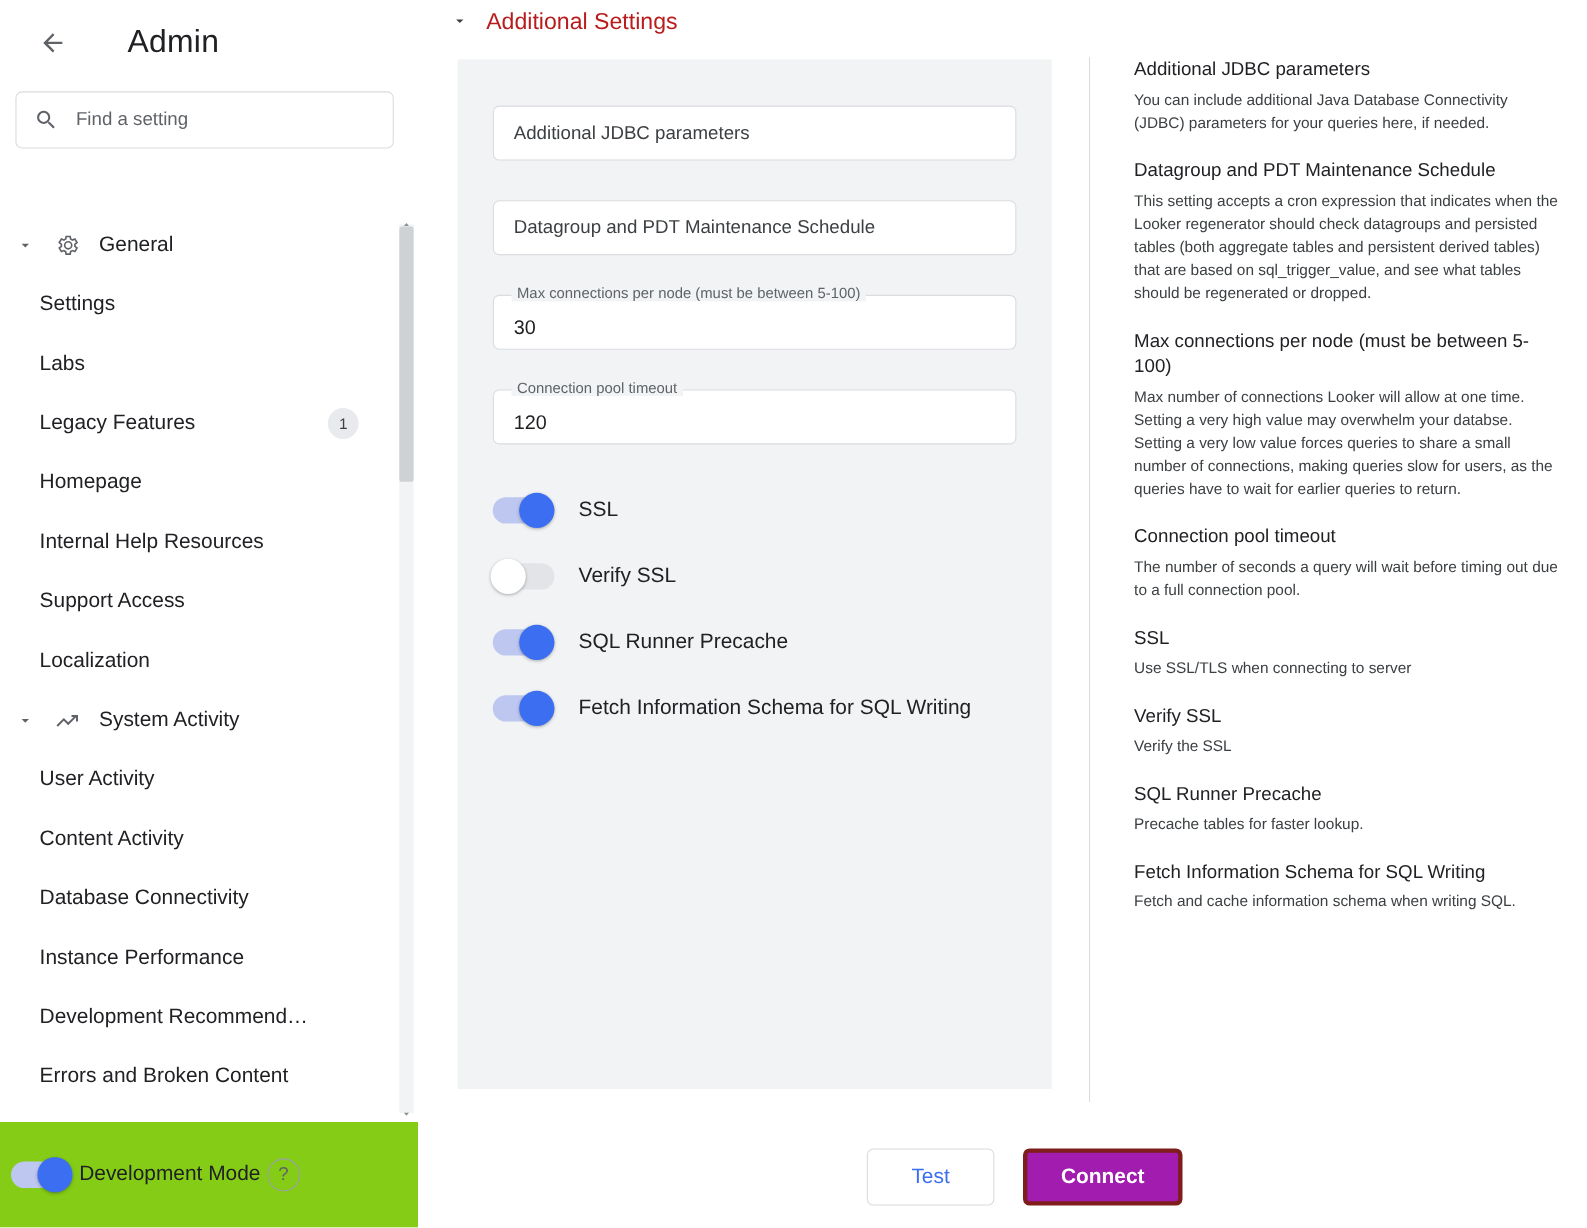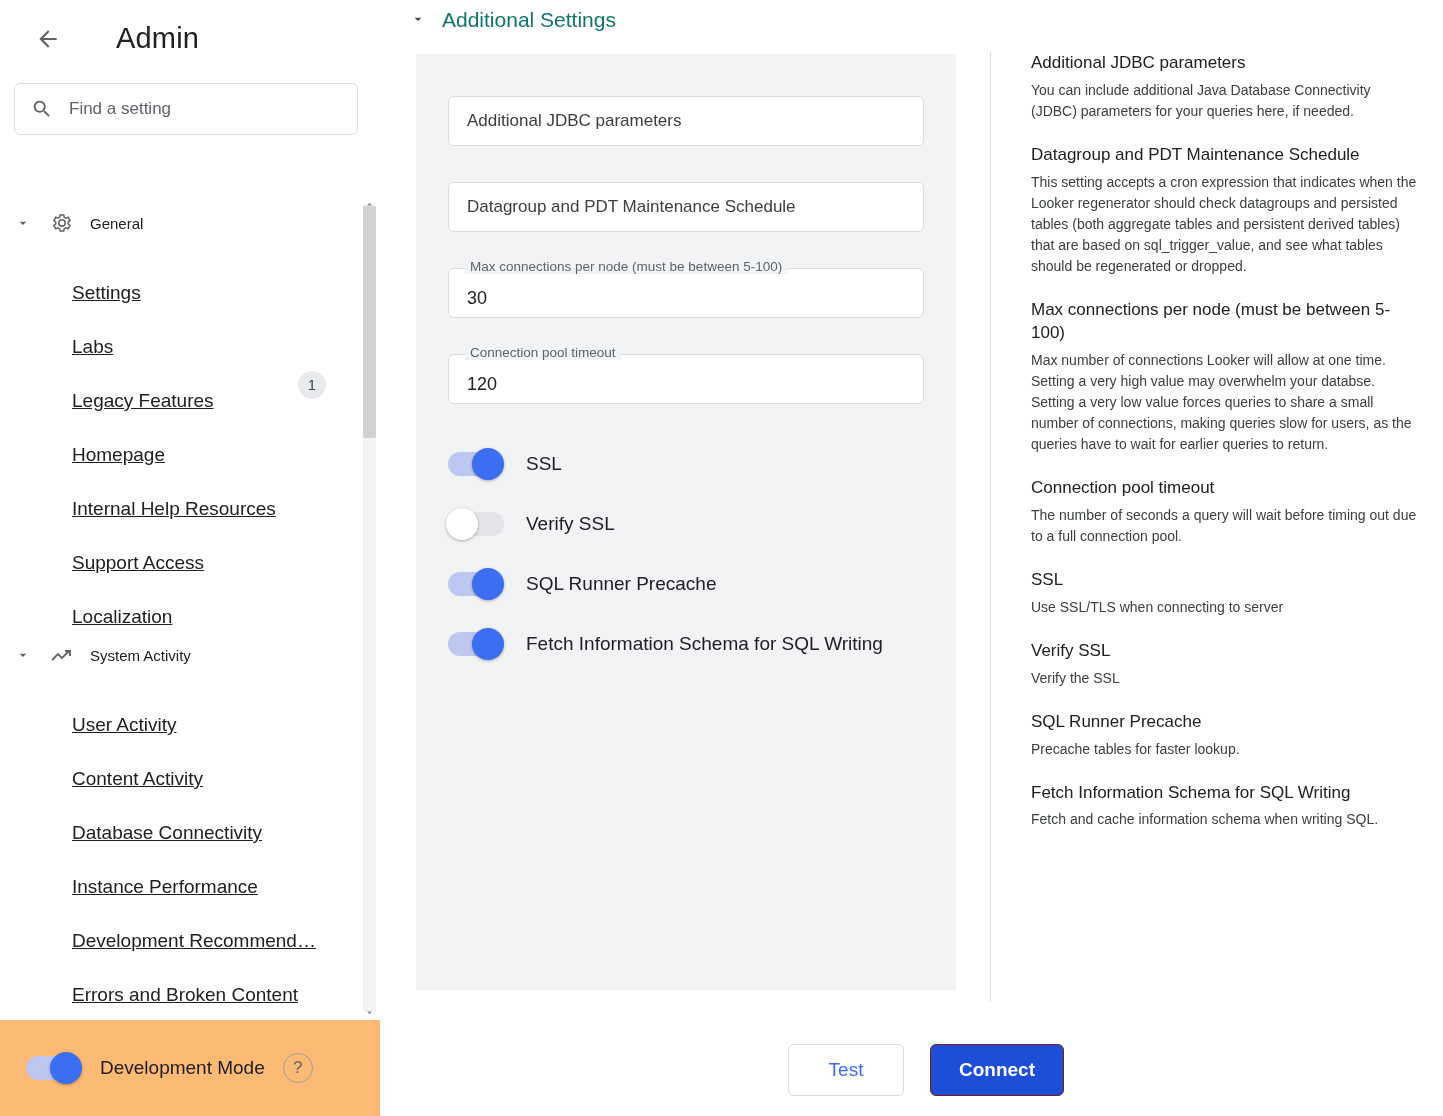--- a/index.html
+++ b/index.html
@@ -51,26 +51,25 @@
   .nav-scroll { padding-right: 28px; }
   .nav-group-head {
     display: flex; align-items: center; gap: 16px;
     height: 54px; padding-left: 14px; cursor: pointer;
   }
   .caret {
     width: 18px; height: 18px; color: #5f6368; display: flex; align-items: center; justify-content: center;
     font-size: 11px;
   }
   .nav-icon { width: 26px; height: 26px; color: #5f6368; display: flex; align-items: center; justify-content: center; }
-  .nav-group-label { font-size: 15px; color: #202124; }
+  .nav-group-label { font-size: 19px; color: #202124; }
   .nav-item {
-    height: 54px; display: flex; align-items: flex-end;
-    padding-left: 72px; font-size: 19px; color: #202124; cursor: pointer;
+    height: 54px; display: flex; align-items: center;
+    padding-left: 36px; font-size: 19px; color: #202124; cursor: pointer;
     position: relative;
-    text-decoration: underline;
   }
   .badge {
     position: absolute; left: 298px; top: 13px;
     width: 28px; height: 28px; border-radius: 50%;
     background: #e8eaed; color: #3c4043;
     font-size: 14px; display: flex; align-items: center; justify-content: center;
   }
   .nav-item.truncate { white-space: nowrap; overflow: hidden; text-overflow: ellipsis; max-width: 360px; }
 
   .scrollbar {
@@ -81,22 +80,22 @@
   .sb-thumb { position: absolute; left: 3px; top: 10px; width: 13px; height: 232px; background: #cfd2d5; border-radius: 2px; }
   .sb-arrow {
     position: absolute; left: 3px; width: 13px; height: 16px; color: #8a8f94;
     font-size: 10px; display: flex; align-items: center; justify-content: center;
   }
   .sb-arrow.up { top: 0; }
   .sb-arrow.down { bottom: 0; }
 
   .sidebar-footer {
     position: absolute; left: 0; bottom: 0; width: 380px; height: 96px;
-    display: flex; align-items: center; gap: 18px; padding-left: 26px;
-    background: #fdba74;
+    display: flex; align-items: center; gap: 6px; padding-left: 10px;
+    background: #84cc16;
   }
   .dev-label { font-size: 19px; color: #202124; }
   .help-icon {
     width: 30px; height: 30px; border-radius: 50%;
     border: 1.6px solid #9aa0a6; color: #5f6368;
     display: flex; align-items: center; justify-content: center;
     font-size: 17px; cursor: pointer;
   }
 
   
@@ -112,21 +111,21 @@
   .toggle.off { background: #e2e4e7; }
   .toggle.off .knob { left: -2px; background: #ffffff; }
 
   
   .center { position: absolute; left: 400px; top: 0; width: 580px; height: 1116px; }
   .section-head {
     display: flex; align-items: center; gap: 16px;
     padding: 4px 0 0 10px; height: 36px;
   }
   .section-caret { color: #3c4043; font-size: 13px; }
-  .section-title { font-size: 21px; color: #0f766e; }
+  .section-title { font-size: 21px; color: #b91c1c; }
 
   .card {
     position: absolute; left: 16px; top: 54px; width: 540px; height: 936px;
     background: #f1f3f4;
   }
   .field {
     position: relative; margin: 0 32px; height: 50px;
     border: 1px solid #dadce0; border-radius: 6px; background: #fff;
     display: flex; align-items: center; padding: 0 18px;
   }
@@ -151,21 +150,21 @@
   .btn-row {
     position: absolute; left: 388px; bottom: 20px;
     display: flex; align-items: flex-start; gap: 26px;
   }
   .btn {
     height: 52px; border-radius: 6px; font-size: 19px; cursor: pointer;
     display: flex; align-items: center; justify-content: center;
     font-family: "Liberation Sans", sans-serif;
   }
   .btn-test { width: 116px; background: #fff; border: 1px solid #dadce0; color: #3b6ef0; }
-  .btn-connect { width: 134px; background: #1d4ed8; border: 1px solid #7f1d1d; color: #fff; font-weight: 700; }
+  .btn-connect { width: 145px; background: #a21caf; border: 4px solid #7f1d1d; color: #fff; font-weight: 700; }
 
   
   .help-panel {
     position: absolute; left: 990px; top: 52px; width: 430px; height: 950px;
     padding-left: 40px;
     border-left: 1px solid #dadce0;
   }
   .help-block { margin-bottom: 22px; }
   .help-title { font-size: 17px; color: #202124; margin-bottom: 5px; line-height: 1.35; }
   .help-body { font-size: 14px; color: #3c4043; line-height: 1.5; }

